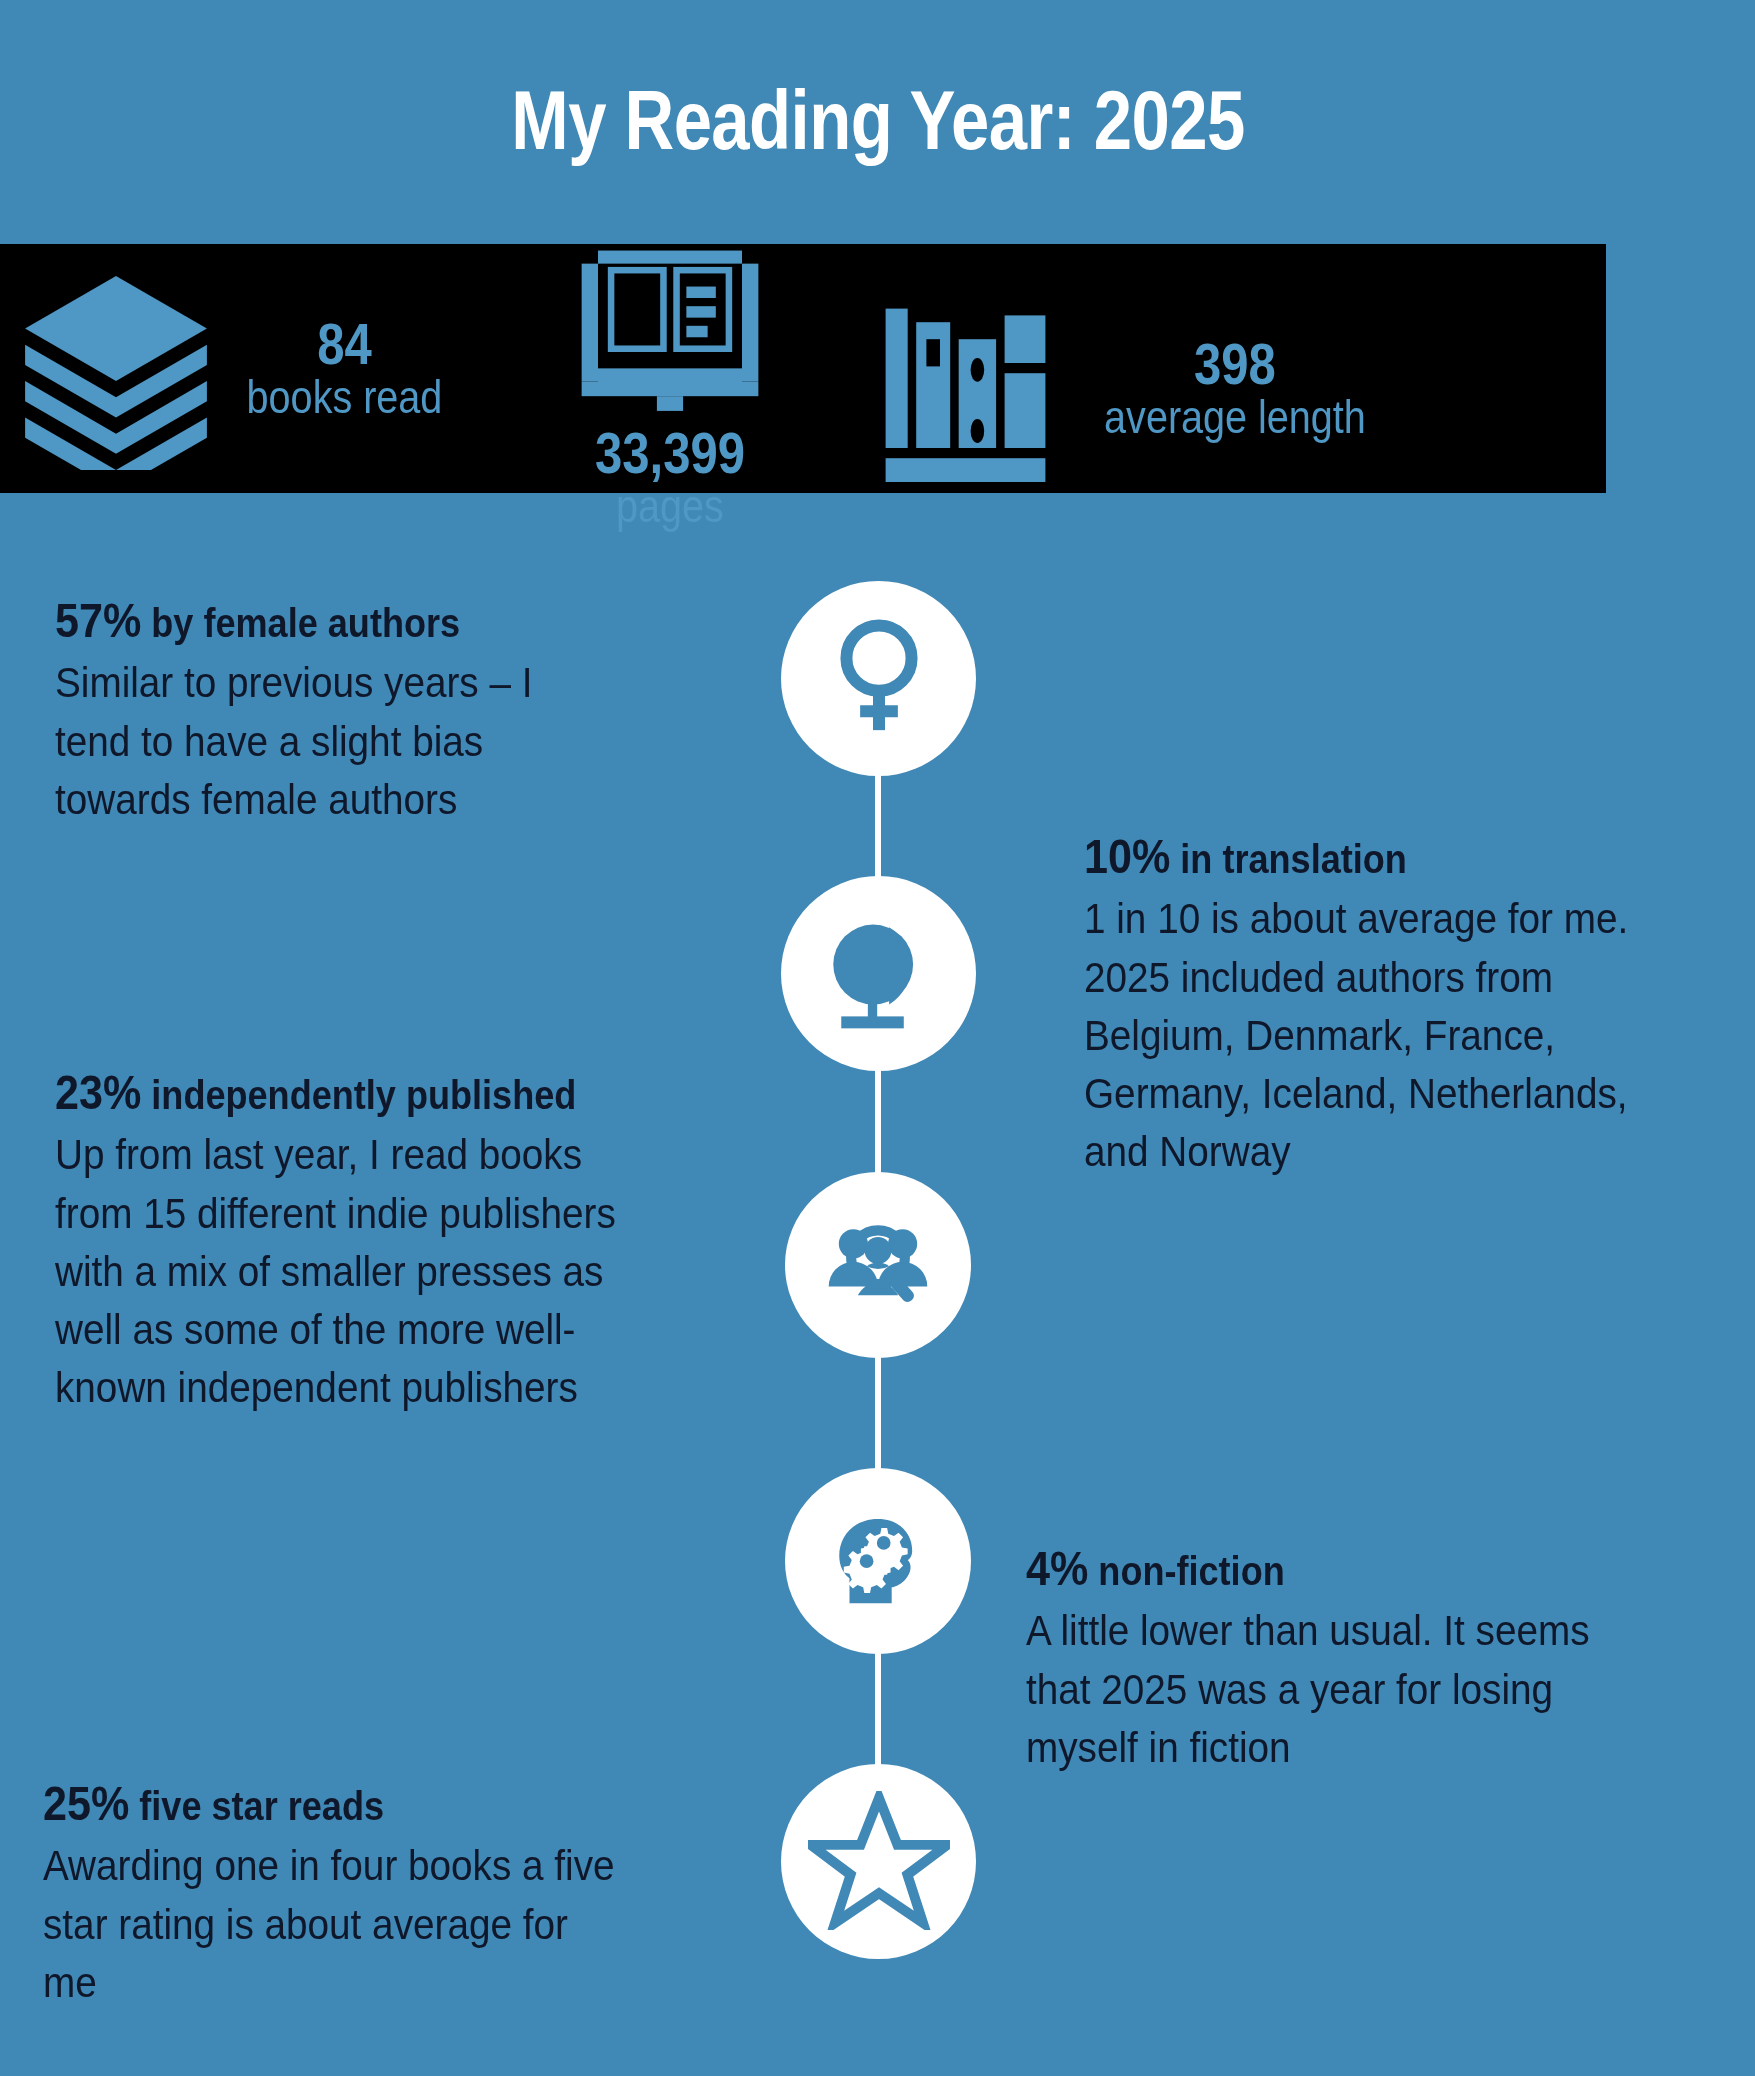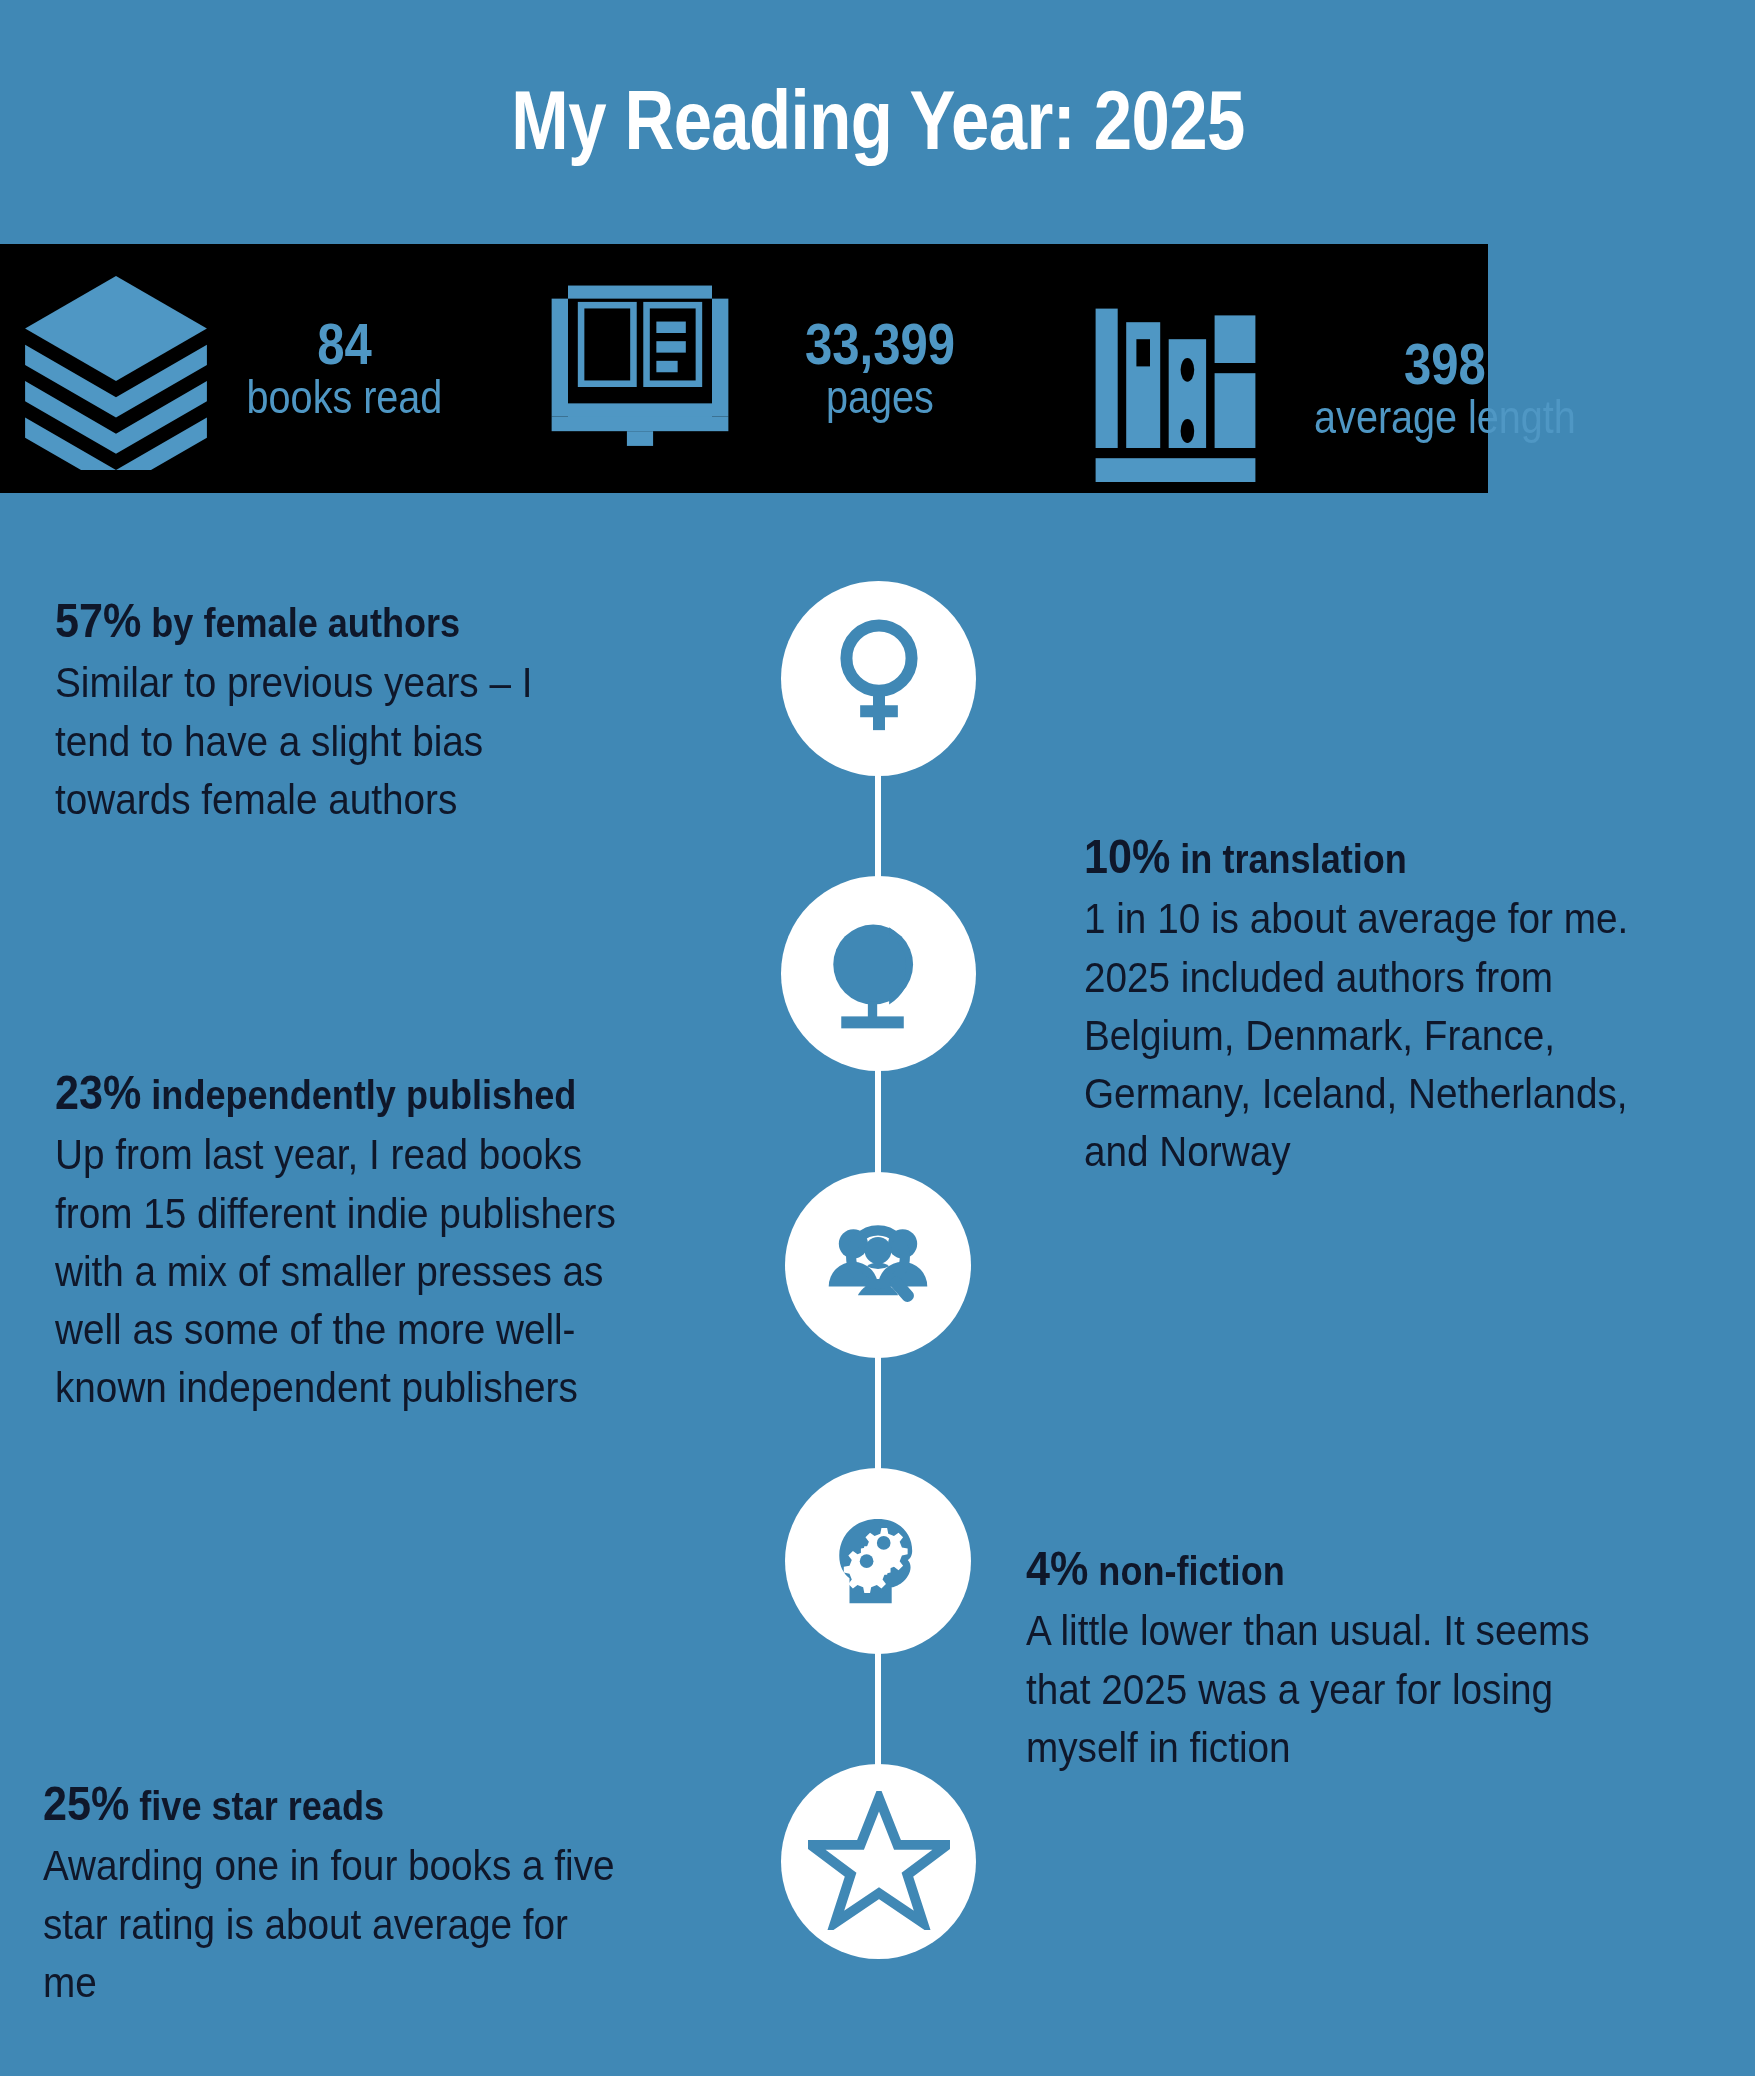--- a/index.html
+++ b/index.html
@@ -29,21 +29,21 @@
     transform: scaleX(0.82);
     transform-origin: center top;
     white-space: nowrap;
   }
 
   
   .banner {
     position: absolute;
     left: 0px;
     top: 244px;
-    width: 1488px;
+    width: 1606px;
     height: 249px;
     background: #000000;
     display: flex;
     flex-direction: row;
     align-items: center;
   }
   .banner-cell {
     display: flex;
     flex-direction: row;
     align-items: center;
@@ -133,21 +133,21 @@
           <path d="M5 74 L50 100 L95 74 L95 84 L50 110 L5 84 Z"></path>
         </g>
       </svg>
     </div>
     <div class="banner-text" style="width:247px;">
       <span class="banner-num">84</span>
       <span class="banner-lbl">books read</span>
     </div>
   </div>
 
-  <div class="banner-cell" style="margin-left:67px;">
+  <div class="banner-cell" style="margin-left:67px;flex-direction:column;">
     <div class="banner-icon">
       <svg width="210" height="180" viewBox="0 0 120 110">
         <g fill="#4f97c4">
           <rect x="6" y="12" width="10" height="72"></rect>
           <rect x="104" y="12" width="10" height="72"></rect>
           <rect x="16" y="4" width="88" height="8"></rect>
           <rect x="16" y="76" width="88" height="10"></rect>
           <rect x="22" y="14" width="36" height="52"></rect>
           <rect x="62" y="14" width="36" height="52"></rect>
           <rect x="6" y="84" width="108" height="9"></rect>

